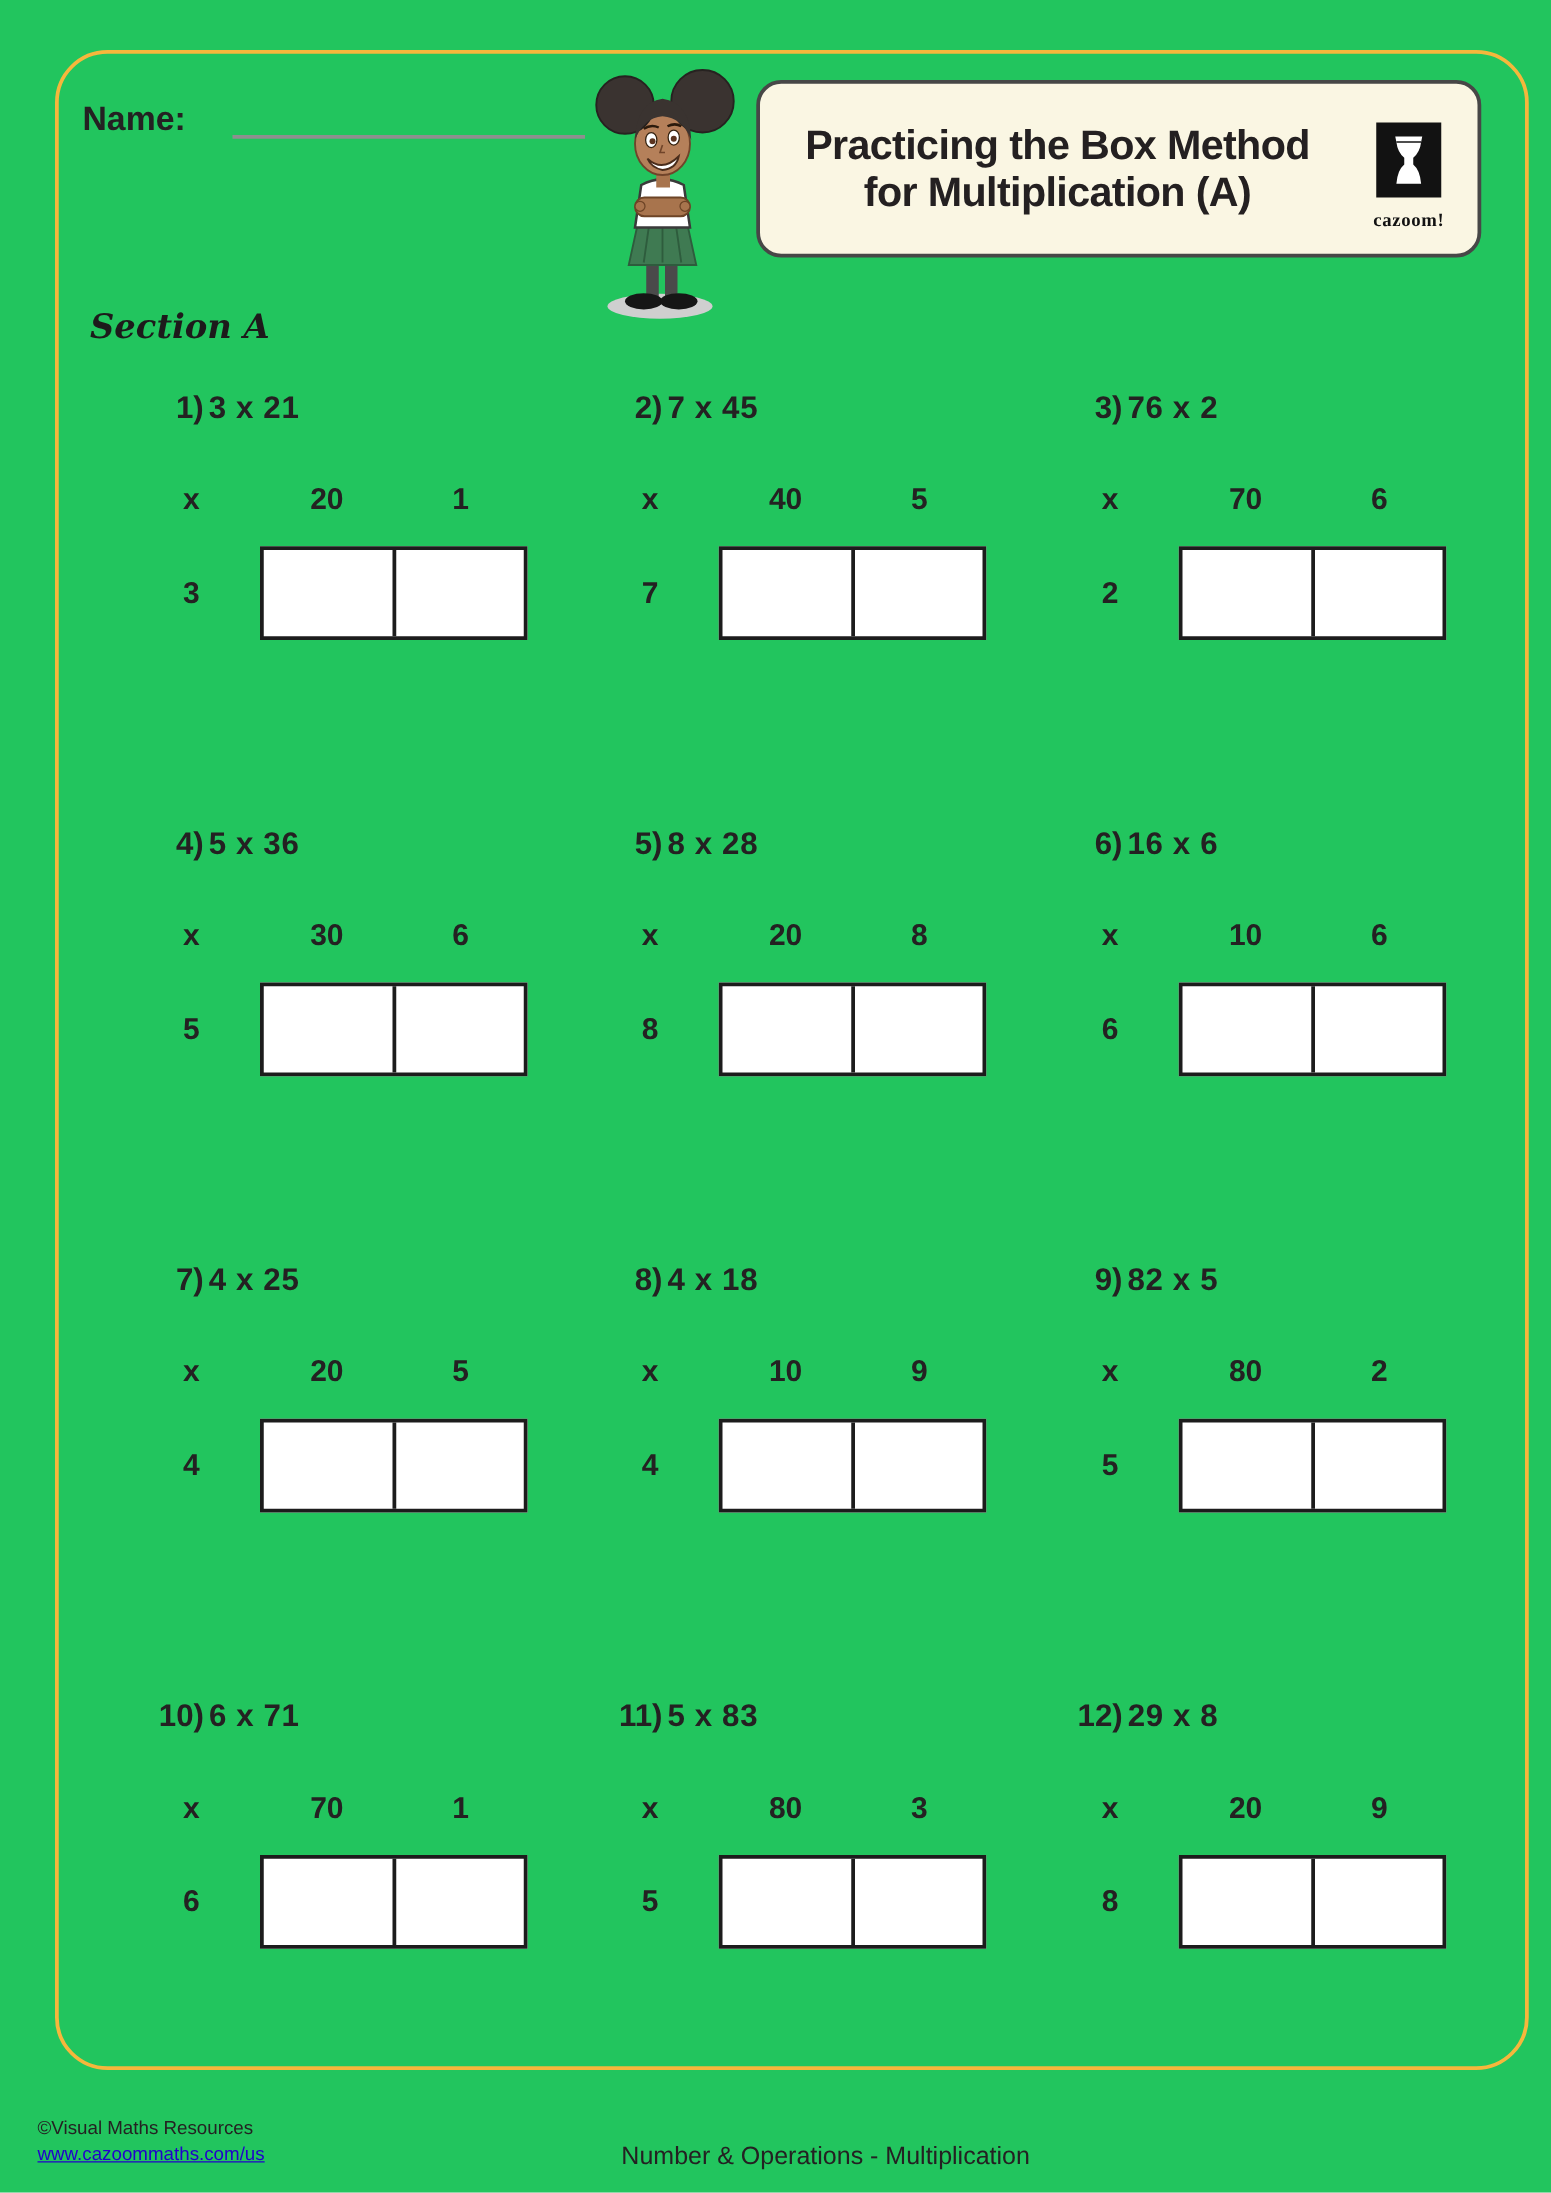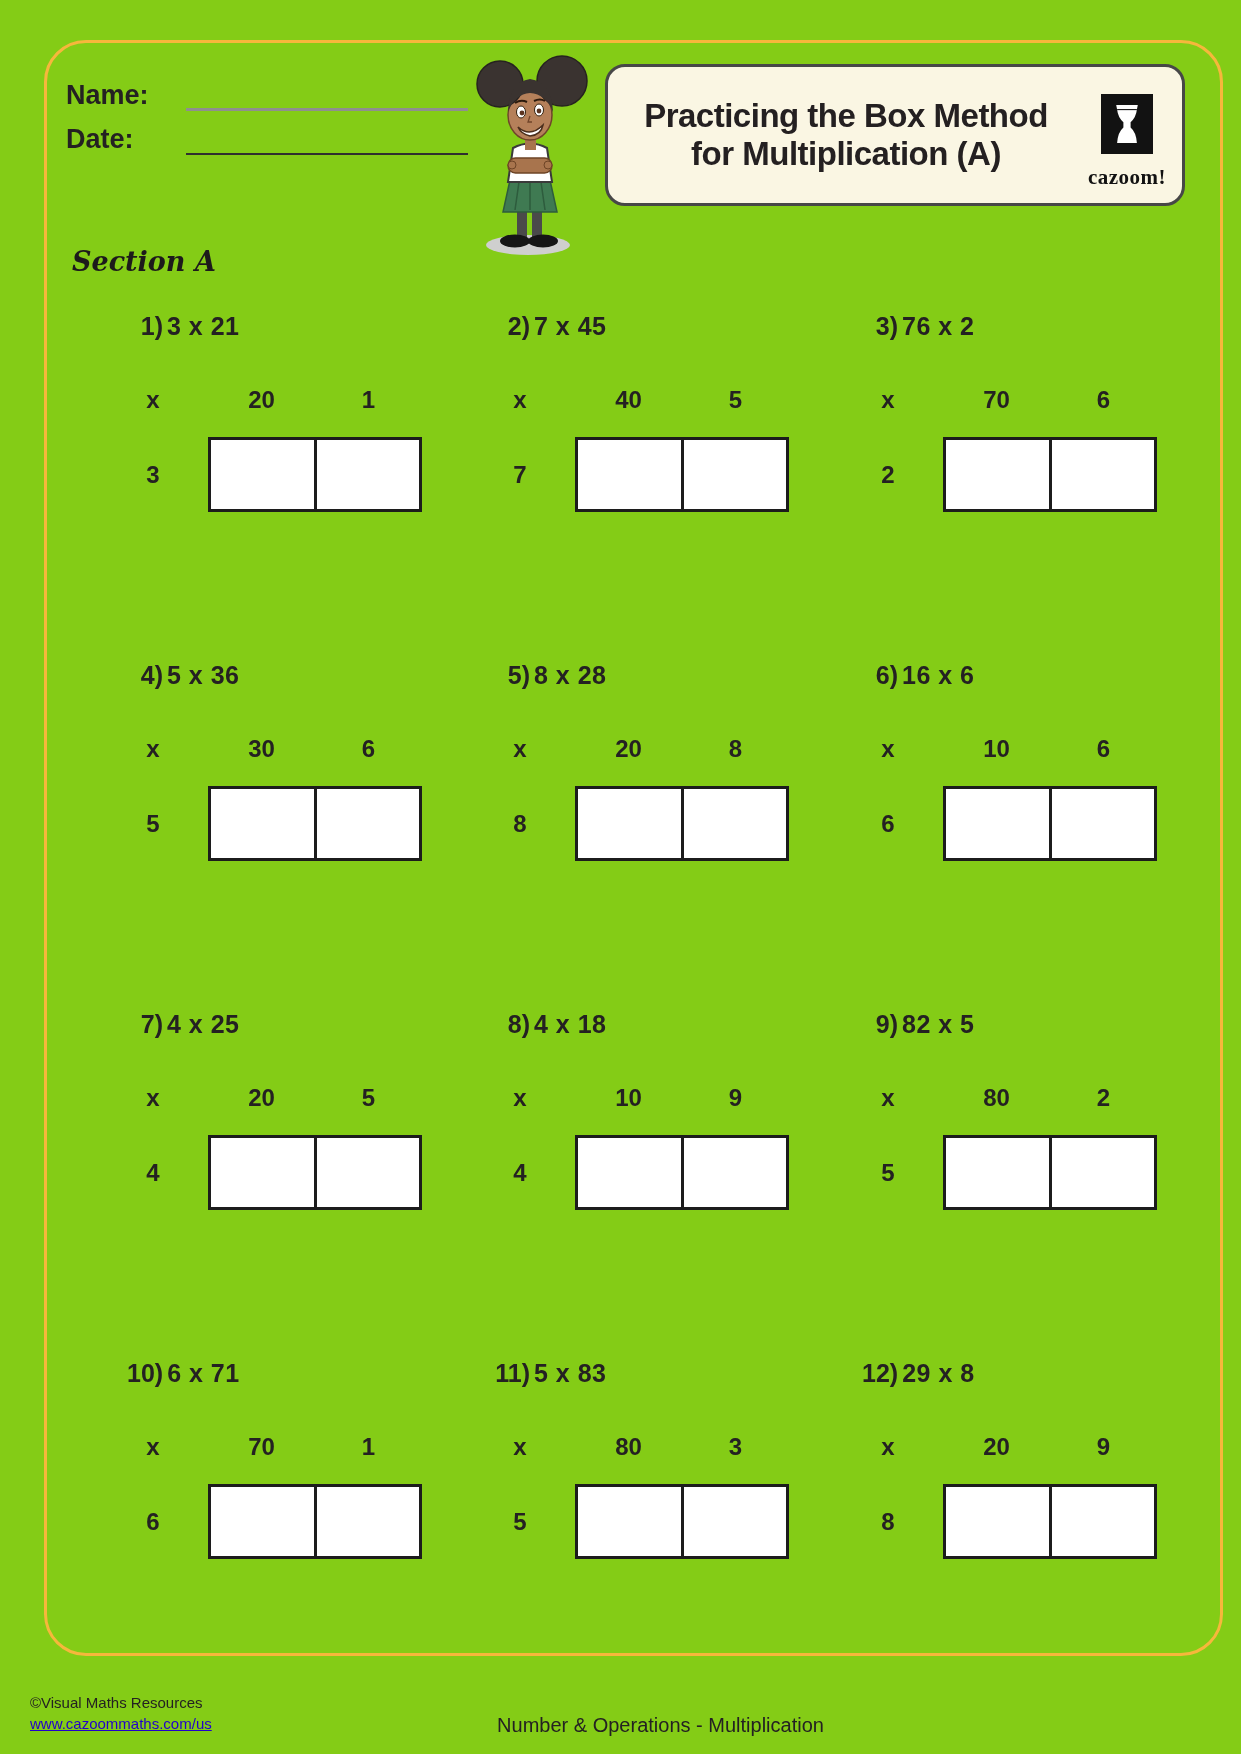--- a/index.html
+++ b/index.html
@@ -3,21 +3,21 @@
 <meta charset="utf-8">
 <style>
   :root{
     --accent:#f6b73c;
     --ink:#242122;
     --link:#2200cc;
     --boxbg:#faf6e3;
   }
   html,body{margin:0;padding:0;background:#e8e8e8;}
   .page{
-    position:relative;width:1241px;height:1754px;background:#84cc16;
+    position:relative;width:1241px;height:1754px;background:#22c55e;
     font-family:"Liberation Sans", sans-serif;color:var(--ink);
     margin:0 auto;overflow:hidden;
   }
   .frame{
     position:absolute;left:44px;top:40px;width:1173px;height:1610px;
     border:3px solid var(--accent);border-radius:42px;
   }
   
   .field-row{position:absolute;left:66px;display:flex;align-items:flex-end;}
   .field-row.name{top:78px;}
@@ -30,21 +30,21 @@
   .girl{position:absolute;left:466px;top:44px;width:134px;height:214px;}
   
   .title-box{
     position:absolute;left:605px;top:64px;width:580px;height:142px;
     background:var(--boxbg);border:3px solid #474747;border-radius:20px;
     box-sizing:border-box;display:flex;align-items:center;padding:0 12px 0 0;
   }
   .title-text{flex:1;text-align:center;font-size:33px;font-weight:bold;line-height:1.16;letter-spacing:-0.5px;color:#242021;}
   .logo{width:86px;display:flex;flex-direction:column;align-items:center;margin-top:14px;}
   .logo-square{width:52px;height:60px;background:#121212;display:flex;align-items:center;justify-content:center;}
-  .logo-text{font-family:"Liberation Serif", serif;font-weight:bold;font-size:21px;color:#121212;margin-top:11px;letter-spacing:0.5px;}
+  .logo-text{font-family:"Liberation Serif", serif;font-weight:bold;font-size:15px;color:#121212;margin-top:11px;letter-spacing:0.5px;}
   
   .section-heading{
     position:absolute;left:72px;top:246px;
     font-family:"DejaVu Serif", serif;font-style:italic;font-weight:bold;font-size:27px;color:#1d1a1b;
   }
   
   .problem{position:absolute;width:340px;height:205px;}
   .p-label{position:absolute;left:0;top:0;font-size:25px;font-weight:bold;display:flex;}
   .p-num{min-width:36px;text-align:right;}
   .p-expr{margin-left:4px;letter-spacing:0.5px;}
@@ -68,24 +68,20 @@
 </head>
 <body>
 
 <div class="page">
 
   <div class="frame"></div>
 
   <div class="field-row name">
     <span class="field-label">Name:</span>
     <span class="write-line name-line"></span>
-  </div>
-  <div class="field-row date">
-    <span class="field-label">Date:</span>
-    <span class="write-line date-line"></span>
   </div>
 
   <svg class="girl" viewBox="0 0 134 214">
     <ellipse cx="62" cy="201" rx="42" ry="10" fill="#cfcfcf"></ellipse>
     <rect x="51" y="146" width="10" height="50" fill="#4a4a4a"></rect>
     <rect x="66" y="146" width="10" height="50" fill="#4a4a4a"></rect>
     <ellipse cx="49" cy="197" rx="15" ry="6.5" fill="#161616"></ellipse>
     <ellipse cx="77" cy="197" rx="15" ry="6.5" fill="#161616"></ellipse>
     <path d="M44,136 L84,136 L91,168 L37,168 Z" fill="#3f7a52" stroke="#2e5c3d" stroke-width="1.5"></path>
     <path d="M53,138 L49,166 M64,138 L64,166 M75,138 L79,166" stroke="#2e5c3d" stroke-width="1.5" fill="none"></path>

